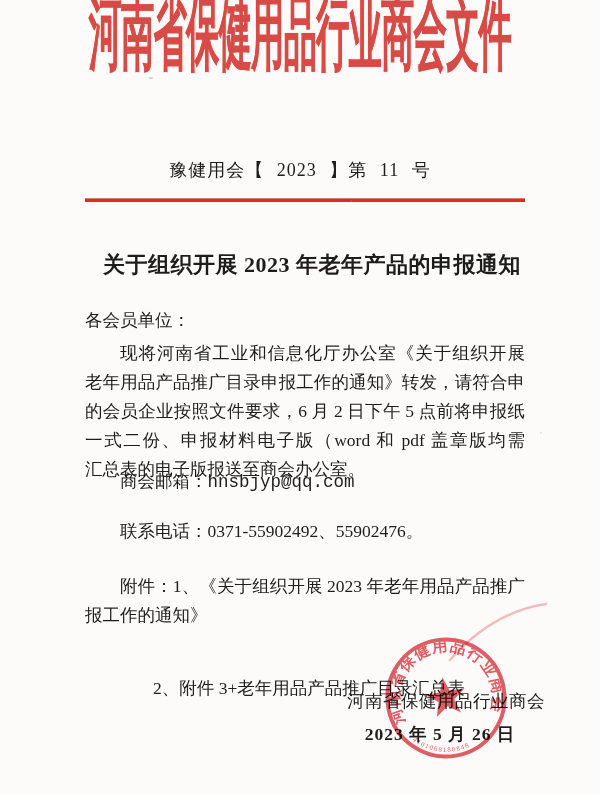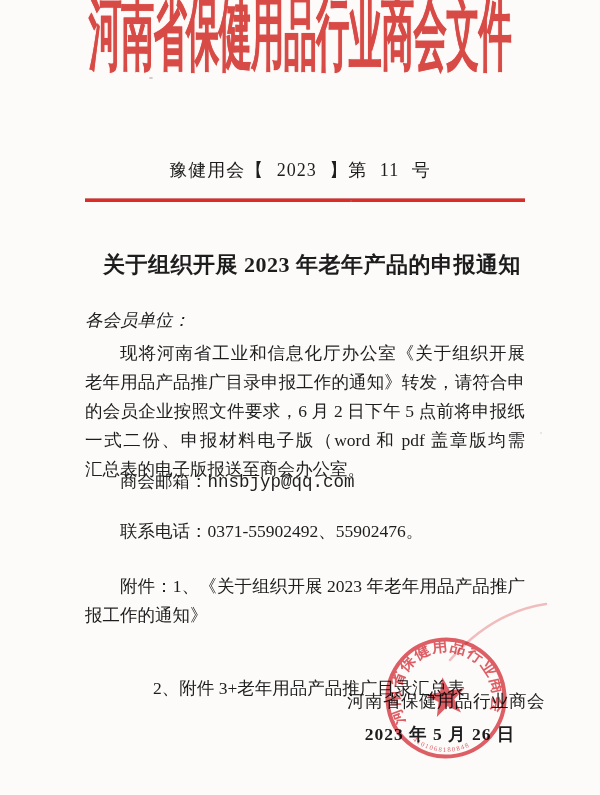--- a/index.html
+++ b/index.html
@@ -45,21 +45,21 @@
     background:var(--line-red);
     box-shadow:0 -1px 0 rgba(180,20,20,.55);
   }
   .notice-title{
     position:absolute;top:250px;left:0;right:0;
     text-align:center;font-size:22px;font-weight:bold;
     letter-spacing:0.5px;
     padding-left:24px;
   }
   .bodytext{position:absolute;left:85px;width:440px;font-size:17.5px;line-height:29px;}
-  .salutation{top:306px;font-style:italic;}
+  .salutation{top:306px;}
   .paragraph{top:339px;}
   .line{height:29px;white-space:nowrap;}
   .line.j{white-space:normal;text-align:justify;text-align-last:justify;overflow:hidden;}
   .indent{text-indent:2em;}
   .email-line{top:468px;text-indent:2em;font-family:Liberation Mono, monospace;}
   .phone-line{top:517px;text-indent:2em;}
   .attachments{top:572px;}
   .attach-2{padding-left:68px;margin-top:44px;}
   .sig-block{
     position:absolute;left:347px;top:687px;width:186px;

